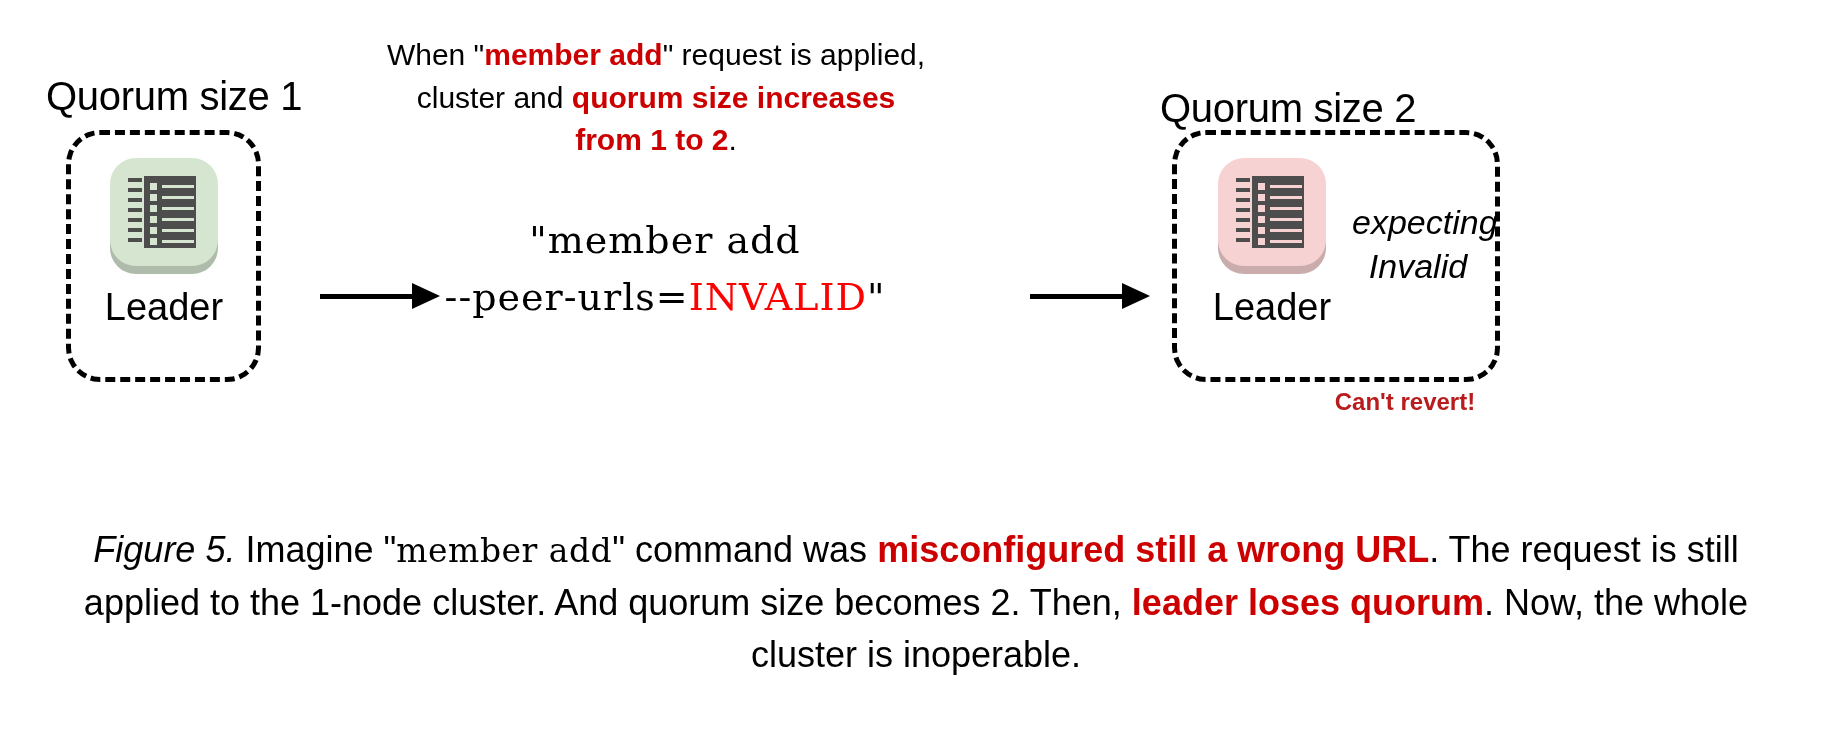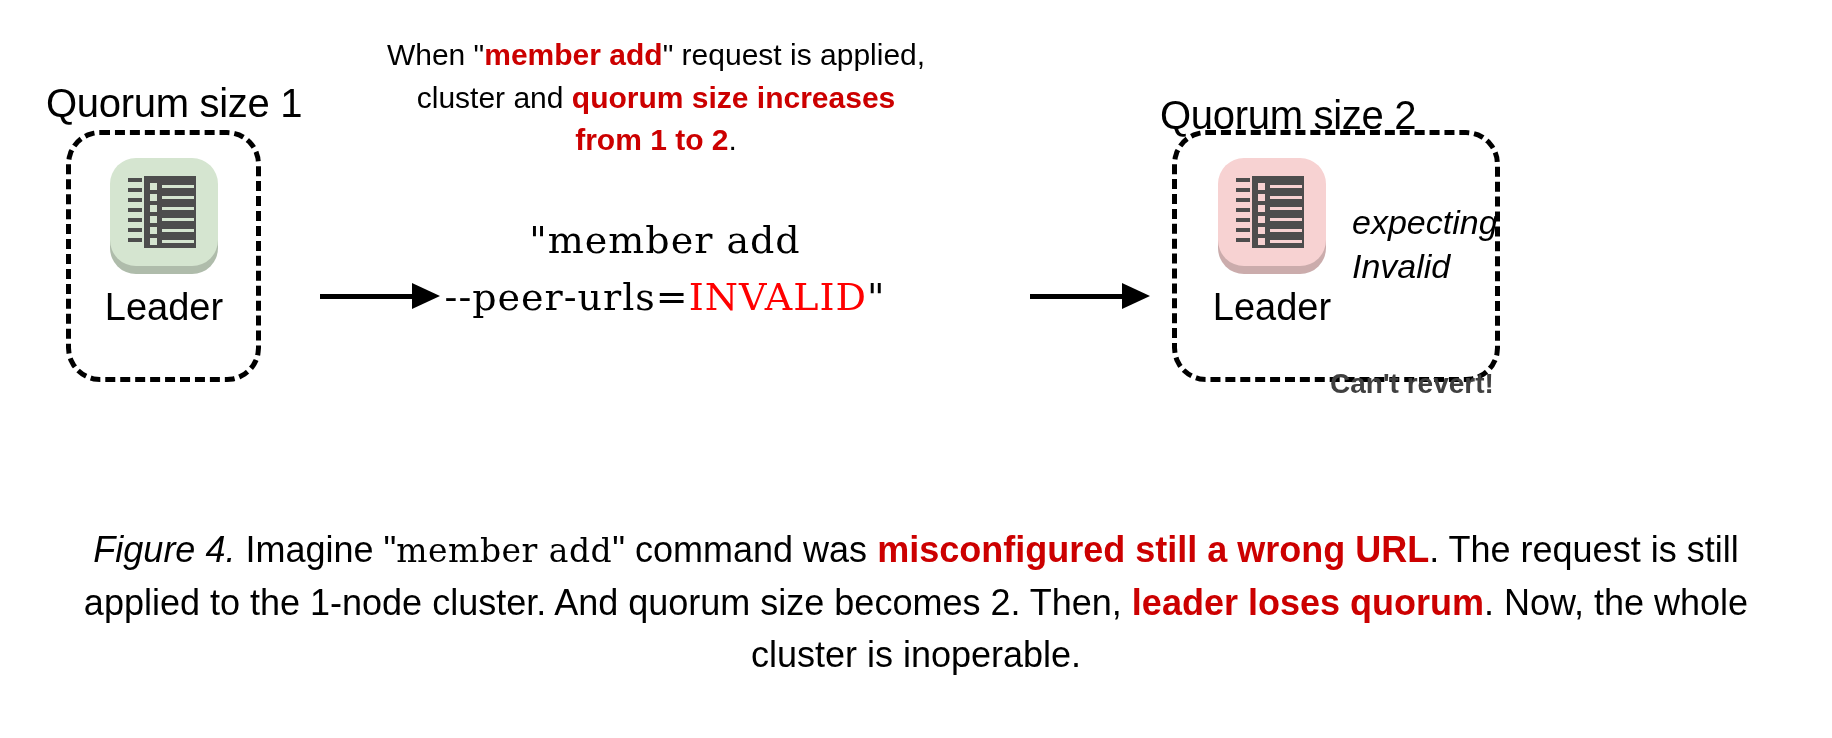--- a/index.html
+++ b/index.html
@@ -20,21 +20,20 @@
   .abs { position: absolute; }
   .red { color: #cc0000; font-weight: bold; }
   .mono { font-family: "DejaVu Serif", "Liberation Serif", serif; }
 
   
   .cluster-title {
     font-size: 40px;
     line-height: 1;
     white-space: nowrap;
     letter-spacing: -0.3px;
-    margin-top: 7px;
   }
   #cluster-left-title  { left: 46px;  top: 76px; }
   #cluster-right-title { left: 1160px; top: 88px; }
 
   
   .cluster-box {
     border: 5px dashed #000000;
     border-radius: 34px;
     box-sizing: border-box;
   }
@@ -164,32 +163,33 @@
     margin-left: -1px;
   }
   #arrow-left  { left: 320px;  top: 284px; width: 120px; }
   #arrow-right { left: 1030px; top: 284px; width: 120px; }
 
   
   #right-status {
     left: 1352px;
     top: 200px;
     width: 132px;
+    text-align: center;
     font-size: 34px;
     font-style: italic;
     line-height: 1.3;
   }
   #cant-revert {
     left: 1330px;
-    top: 368px;
+    top: 388px;
     width: 150px;
     text-align: center;
-    font-size: 28px;
+    font-size: 24px;
     font-weight: bold;
-    color: #404040;
+    color: #b91c1c;
     white-space: nowrap;
   }
 
   
   #figure-caption {
     left: 40px;
     top: 524px;
     width: 1752px;
     text-align: center;
     font-size: 36px;
@@ -321,14 +321,14 @@
 </div>
 
 <div class="abs" id="right-status">
   <div>expecting</div>
   <div>Invalid</div>
 </div>
 
 <div class="abs" id="cant-revert">Can't revert!</div>
 
 <div class="abs" id="figure-caption">
-  <span class="fig-label">Figure 4.</span><span> Imagine "</span><span class="mono">member add</span><span>" command was </span><span class="red">misconfigured still a wrong URL</span><span>. The request is still applied to the 1-node cluster. And quorum size becomes 2. Then, </span><span class="red">leader loses quorum</span><span>. Now, the whole cluster is inoperable.</span>
+  <span class="fig-label">Figure 5.</span><span> Imagine "</span><span class="mono">member add</span><span>" command was </span><span class="red">misconfigured still a wrong URL</span><span>. The request is still applied to the 1-node cluster. And quorum size becomes 2. Then, </span><span class="red">leader loses quorum</span><span>. Now, the whole cluster is inoperable.</span>
 </div>
 
 </body></html>

